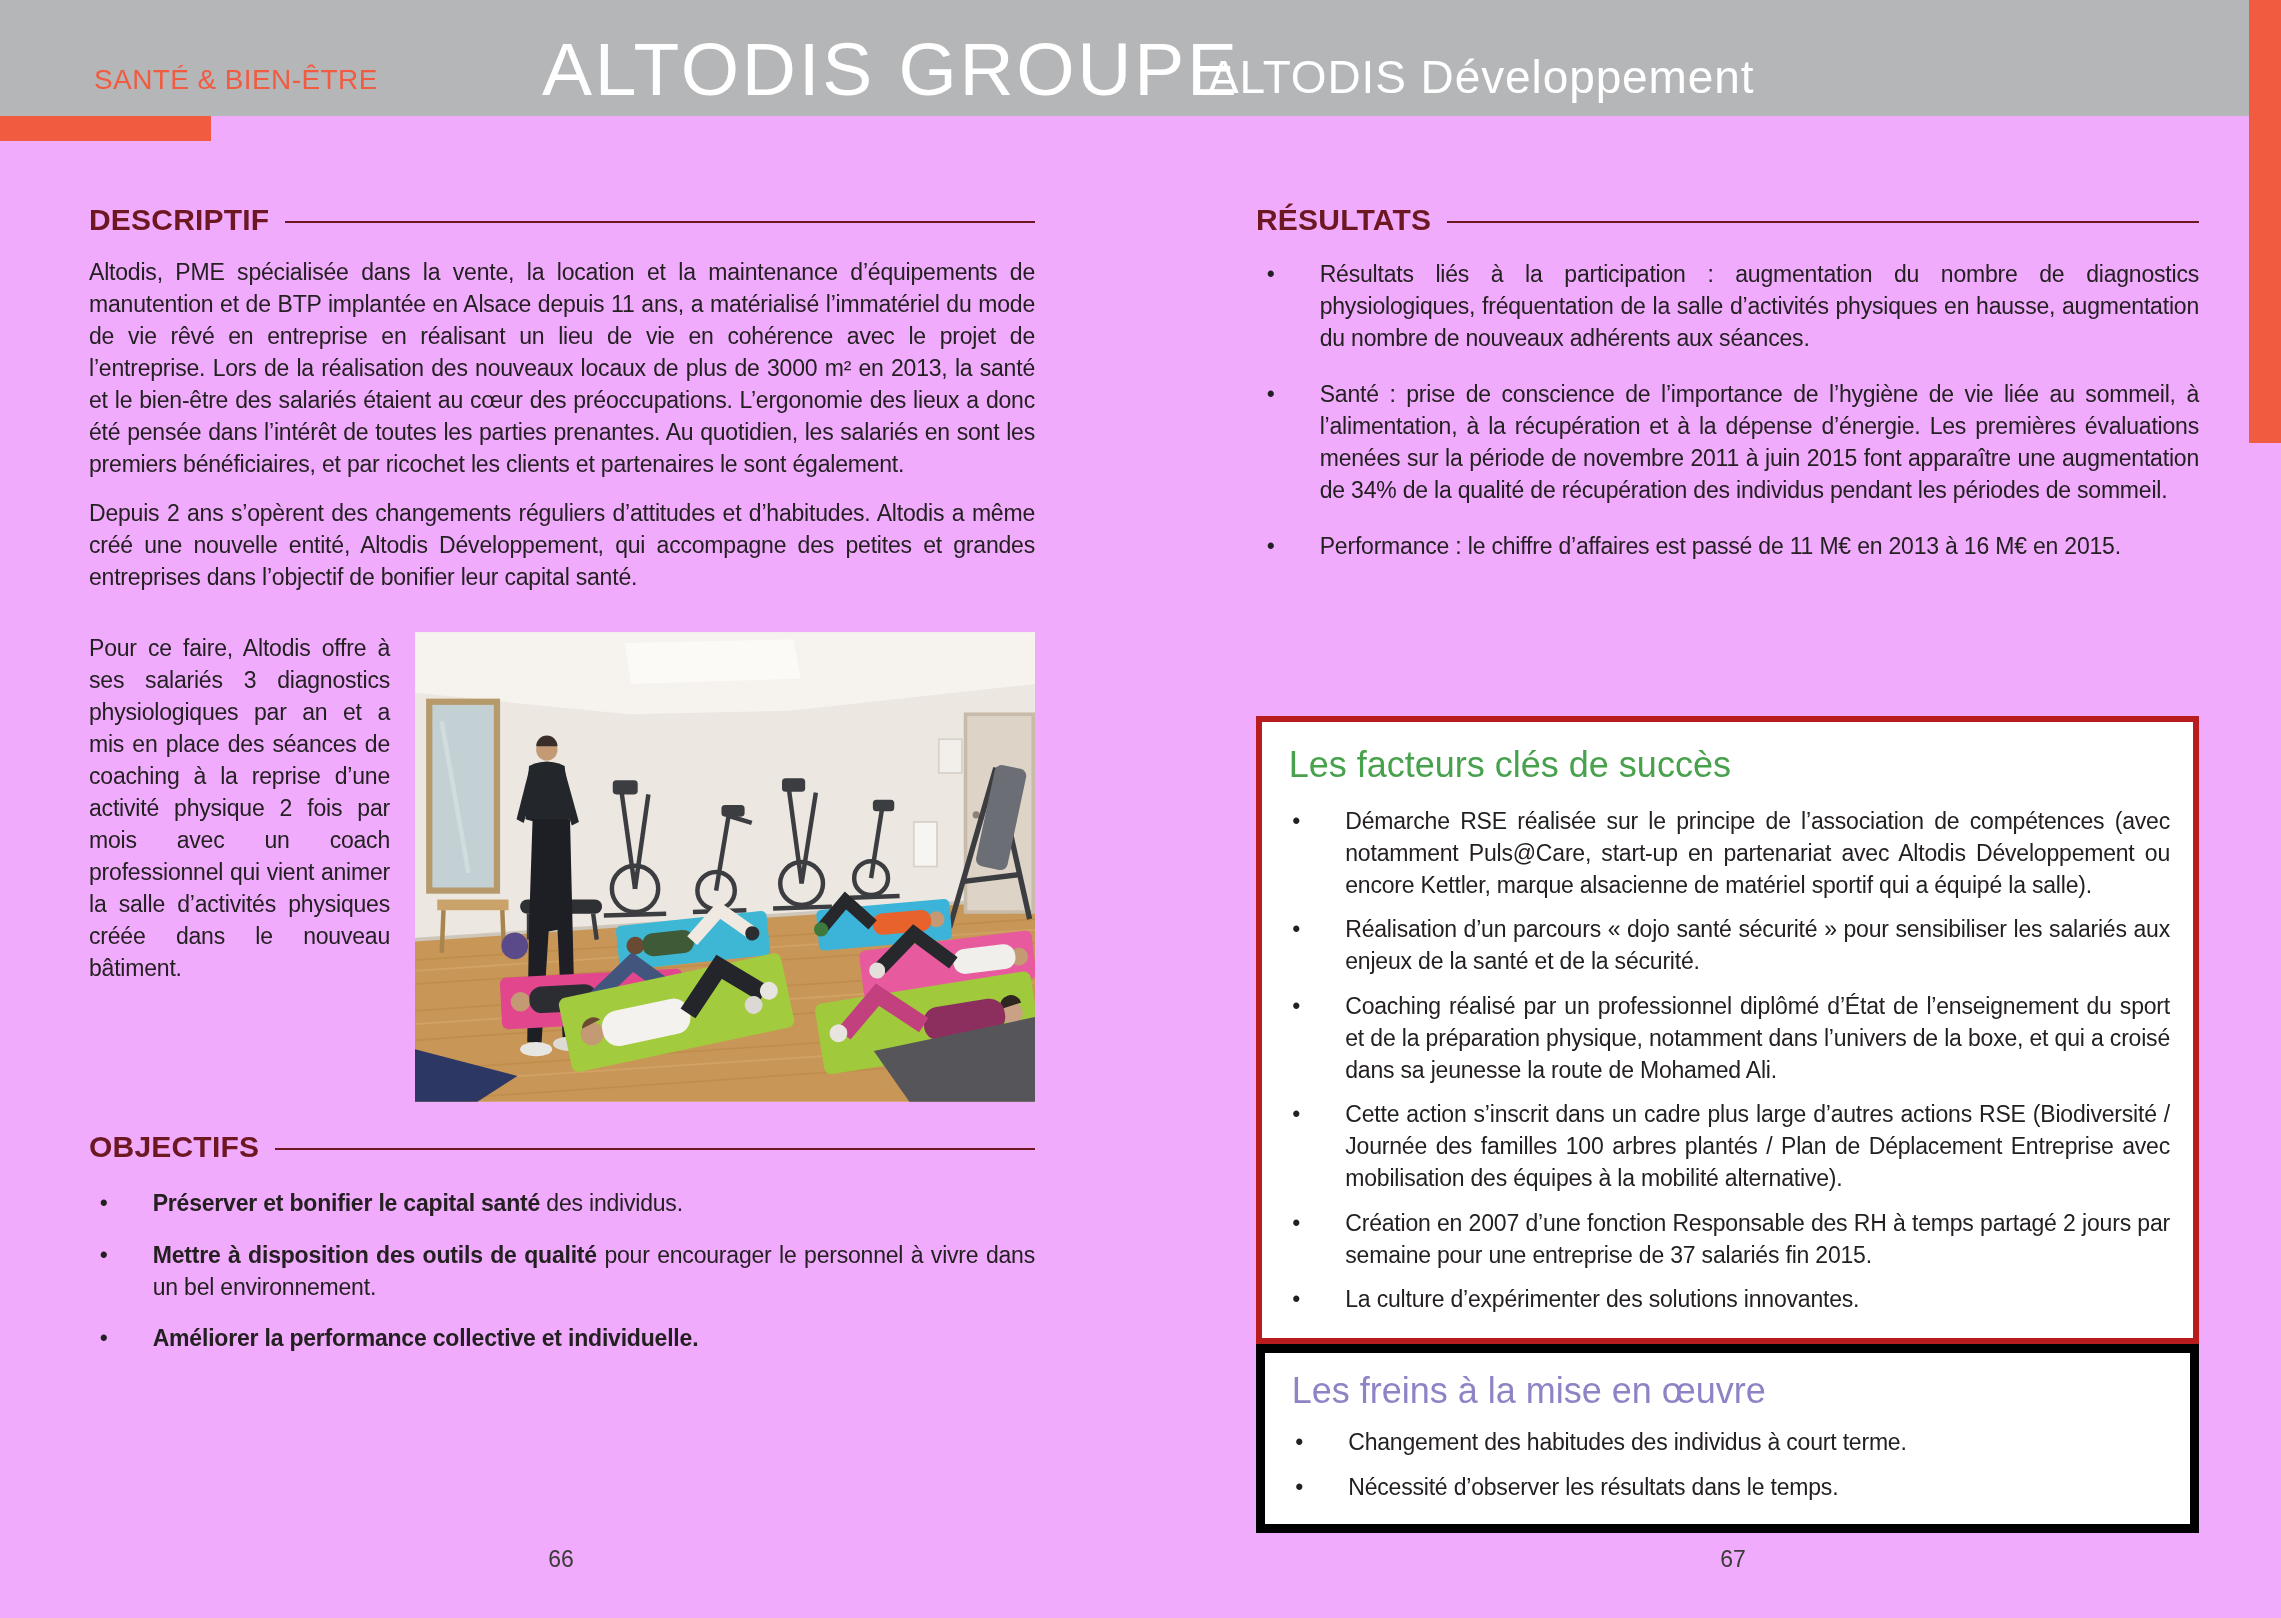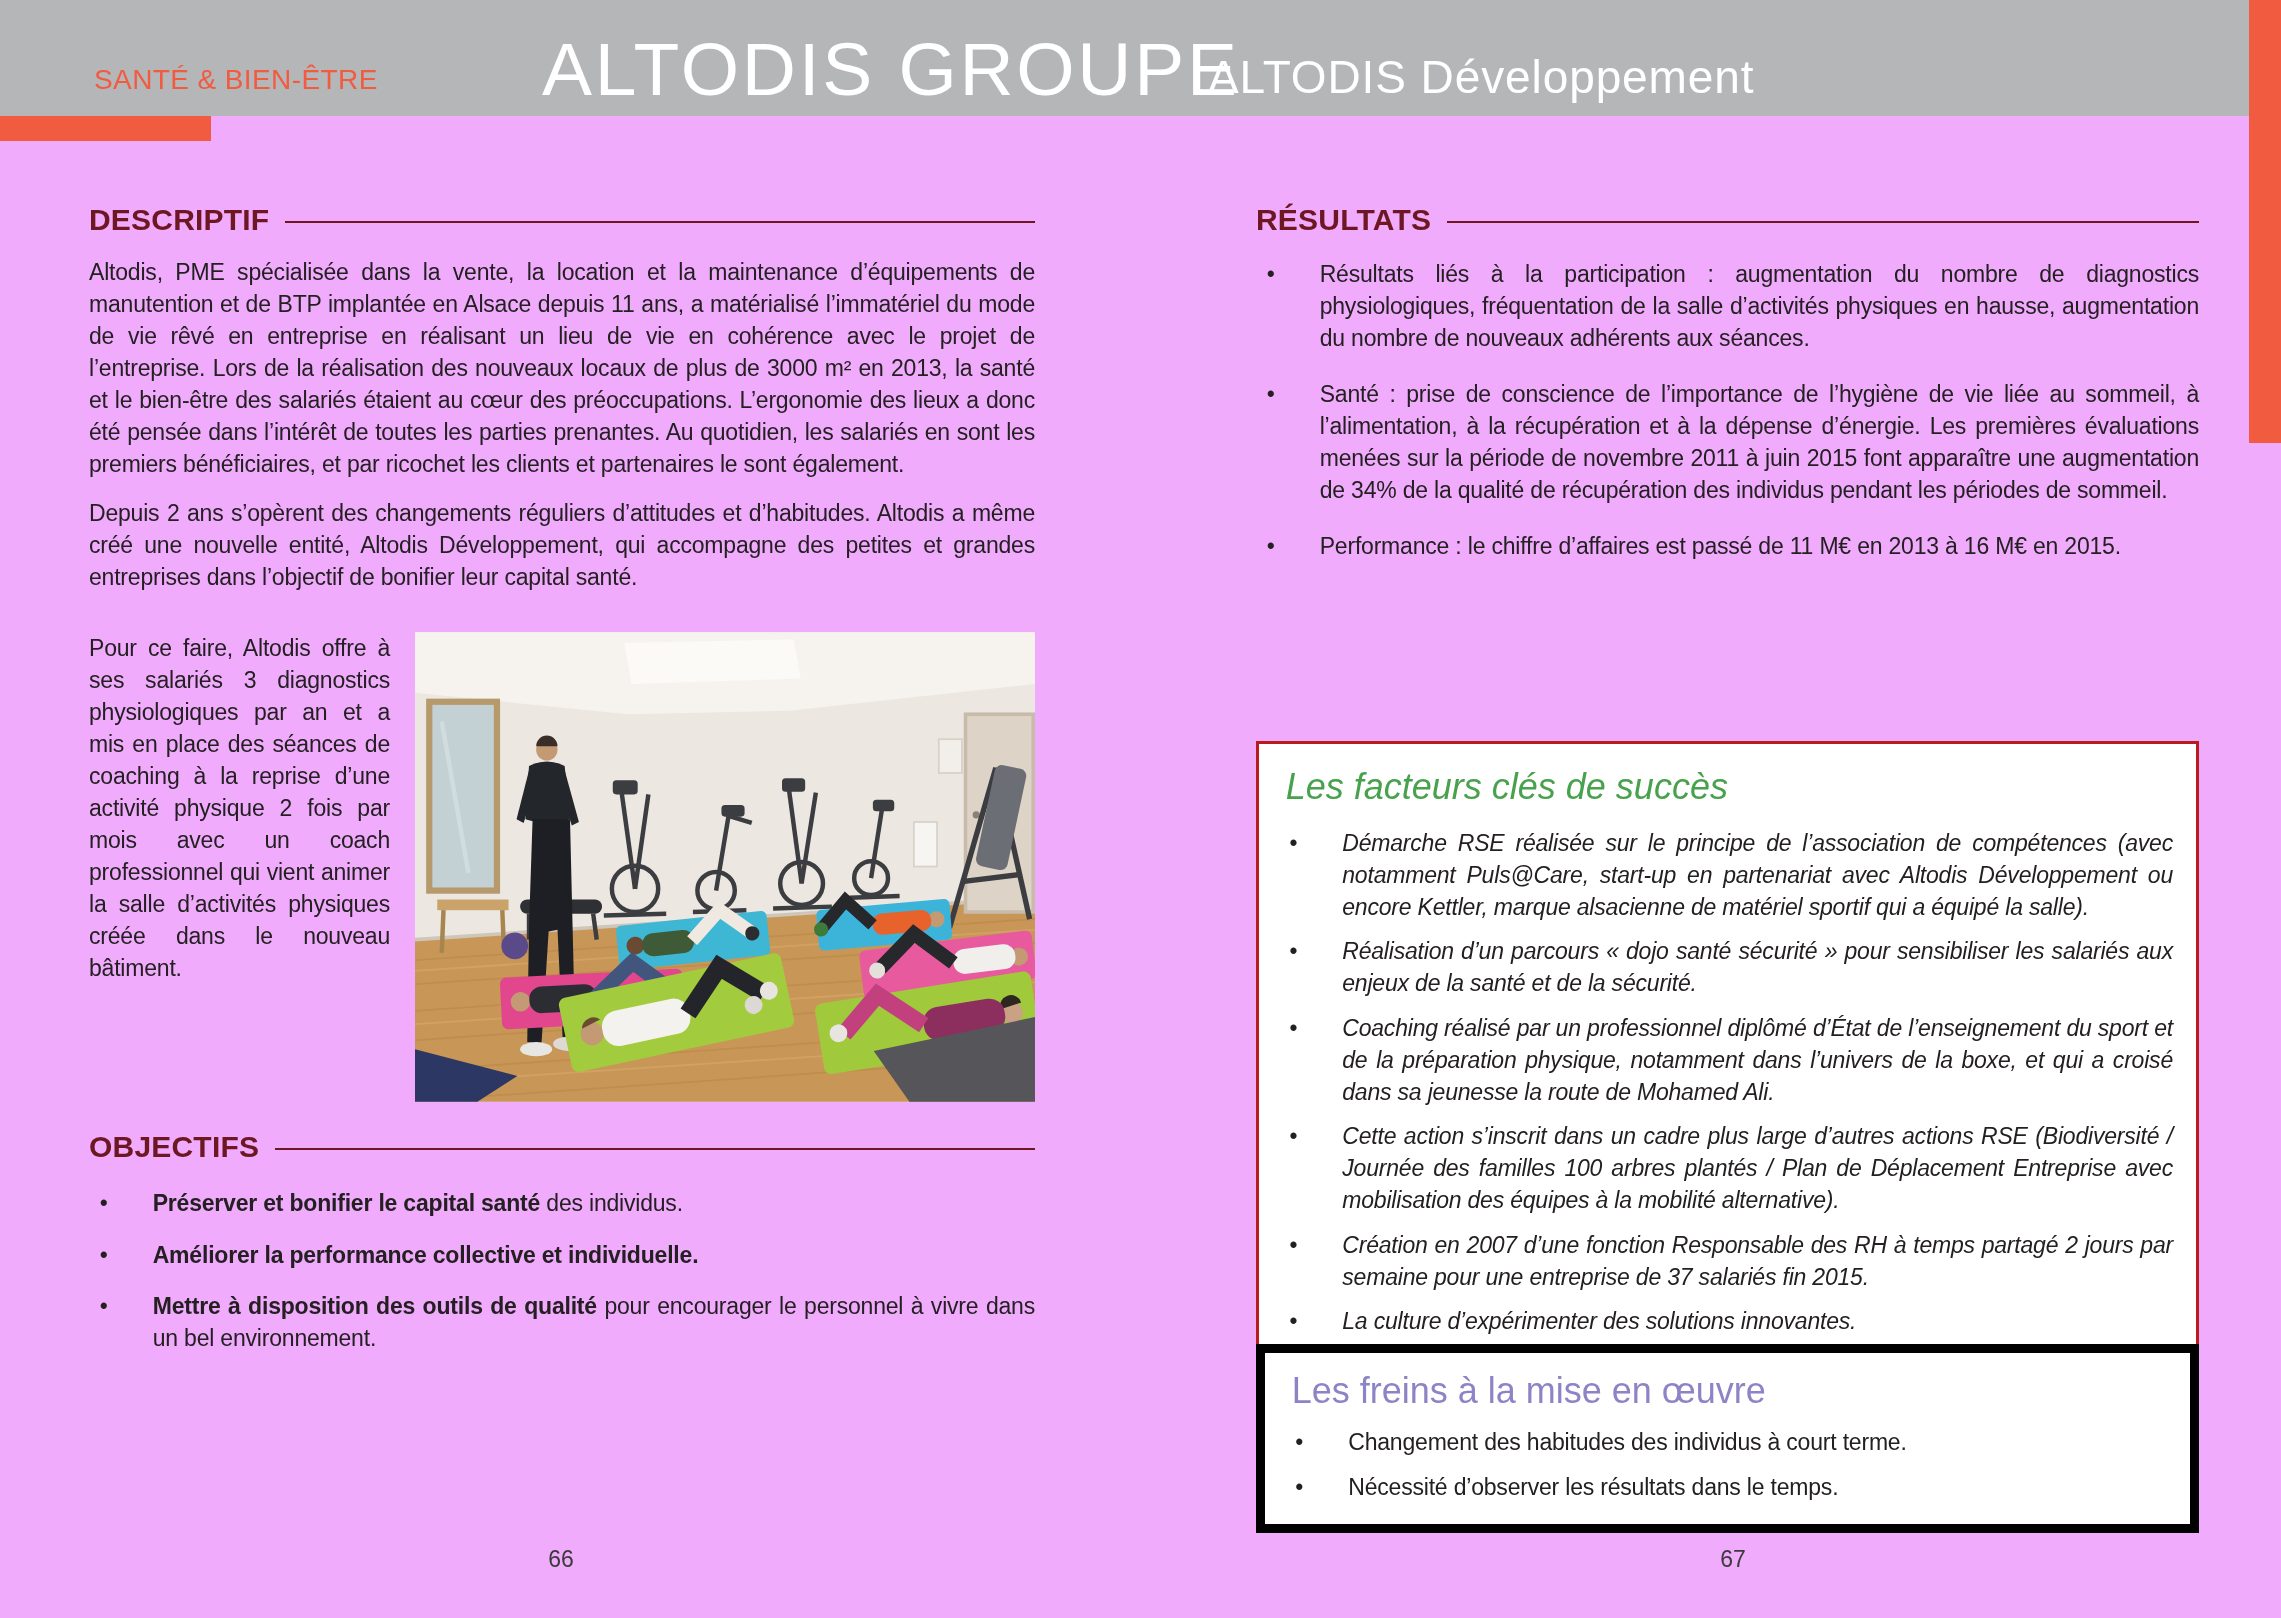--- a/index.html
+++ b/index.html
@@ -47,21 +47,21 @@
   .obj-list li { margin-bottom:19.6px; }
   .obj-list .lead { font-weight:bold; }
 
   .h-res { position:absolute; left:0; top:0; width:100%; }
   .res-list { position:absolute; left:0; top:55px; width:943px; }
   .res-list li { margin-bottom:24px; }
   .res-list li::before { flex:0 0 71px; padding-left:13.4px; }
 
   
   .callout { position:absolute; left:0; width:943px; background:#ffffff; }
-  .box-success  { top:538px;  border:3px solid #b91c1c; padding:14.3px 23px 10.7px 19.6px;font-style:italic; }
+  .box-success  { top:513px;  border:6px solid #b91c1c; padding:14.3px 23px 10.7px 19.6px; }
   .box-obstacles{ top:1141px; border:9px solid #000000; padding:10.7px 23px 9px 19.6px; }
   .box-title { font-size:36px; font-weight:400; line-height:1.2; }
   .box-success .box-title  { color:#48a14c; margin:7.1px 0 18px 7.1px; }
   .box-obstacles .box-title{ color:#8d84c6; margin:5.3px 0 14.3px 7.1px; }
   .callout li { margin-bottom:12.5px; }
   .callout li::before { flex:0 0 62px; padding-left:13.4px; }
 
   
   .pagenum { position:absolute; top:1546px; width:160px; text-align:center; font-size:23px; color:#3a3a3a; }
   .pagenum.left  { left:481px; }
@@ -240,24 +240,24 @@
     <div class="section-heading h-obj">
       <span>OBJECTIFS</span>
       <span class="rule"></span>
     </div>
 
     <ul class="bullets obj-list body-text">
       <li>
         <span class="li-text"><span class="lead">Préserver et bonifier le capital santé</span><span> des individus.</span></span>
       </li>
       <li>
+        <span class="li-text"><span class="lead">Mettre à disposition des outils de qualité</span><span> pour encourager le personnel à vivre dans un bel environnement.</span></span>
+      </li>
+      <li>
         <span class="li-text"><span class="lead">Améliorer la performance collective et individuelle.</span><span></span></span>
-      </li>
-      <li>
-        <span class="li-text"><span class="lead">Mettre à disposition des outils de qualité</span><span> pour encourager le personnel à vivre dans un bel environnement.</span></span>
       </li>
     </ul>
   </div>
 
   <div class="right-col">
 
     <div class="section-heading h-res">
       <span>RÉSULTATS</span>
       <span class="rule"></span>
     </div>

